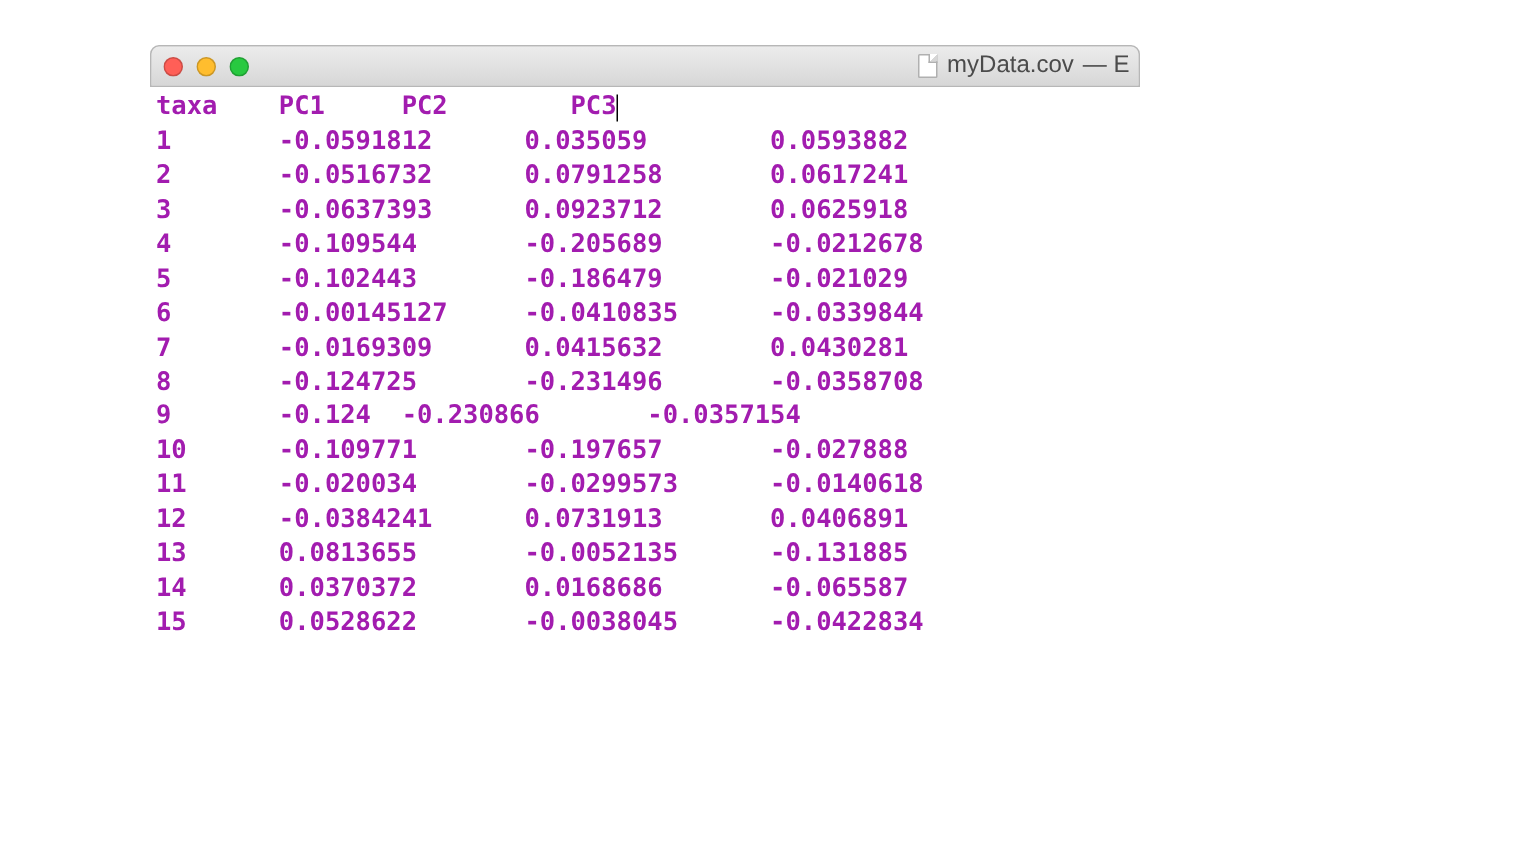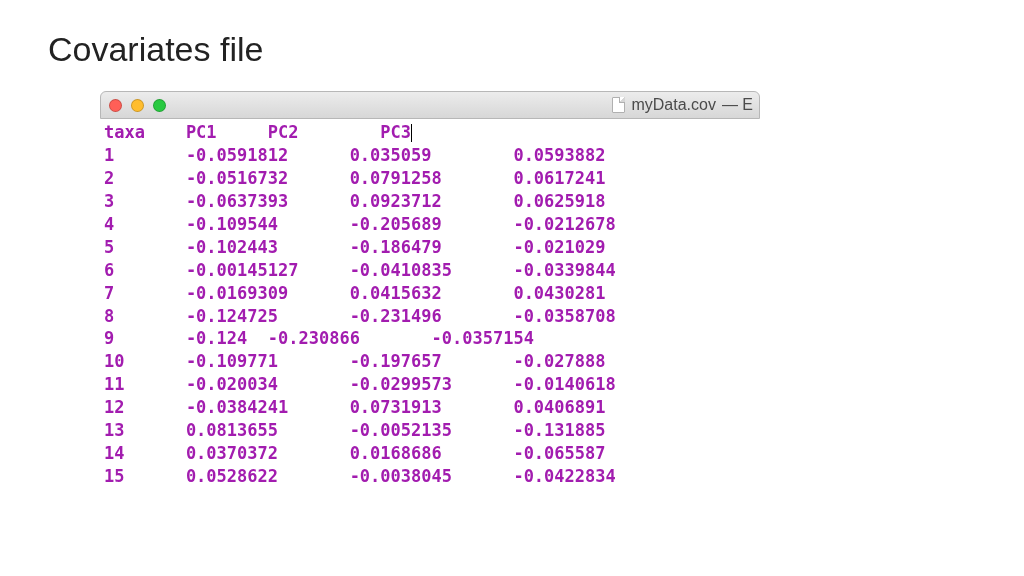--- a/index.html
+++ b/index.html
@@ -86,21 +86,20 @@
     background: #000;
     vertical-align: text-bottom;
     margin-left: 0;
   }
   .row { display: block; }
 </style>
 </head>
 <body>
 
 <div class="slide">
-  <h1 class="slide-title">Covariates file</h1>
 
   <div class="window">
     <div class="titlebar">
       <div class="traffic">
         <span class="dot red"></span>
         <span class="dot yellow"></span>
         <span class="dot green"></span>
       </div>
       <div class="title-center">
         <span class="doc-icon"></span>

